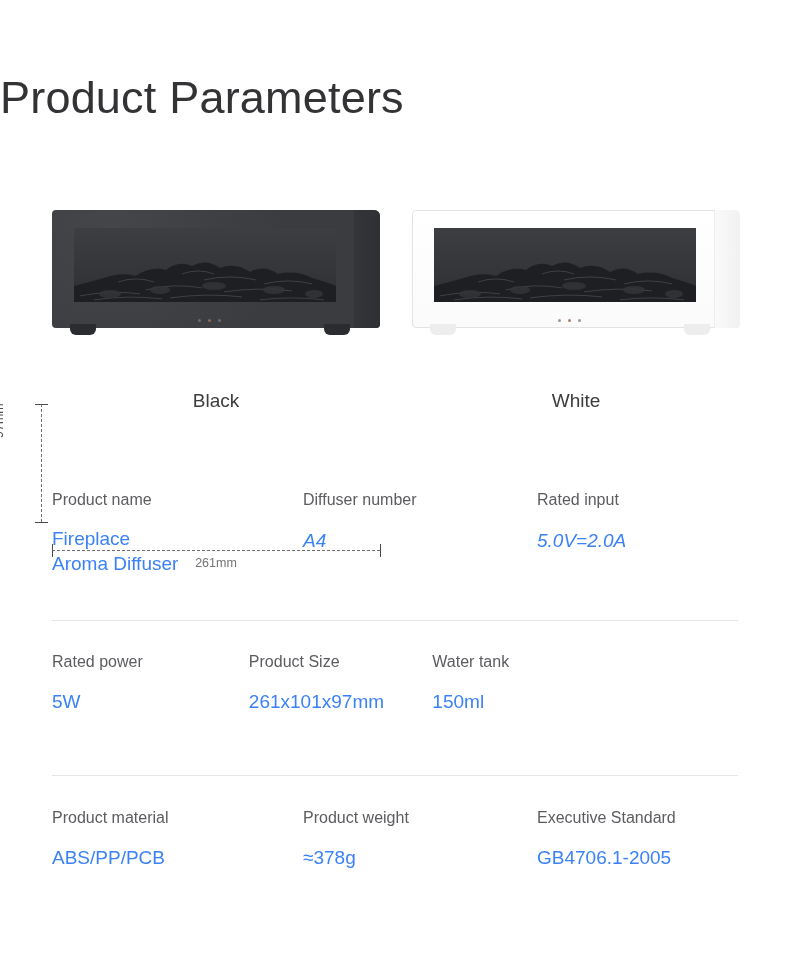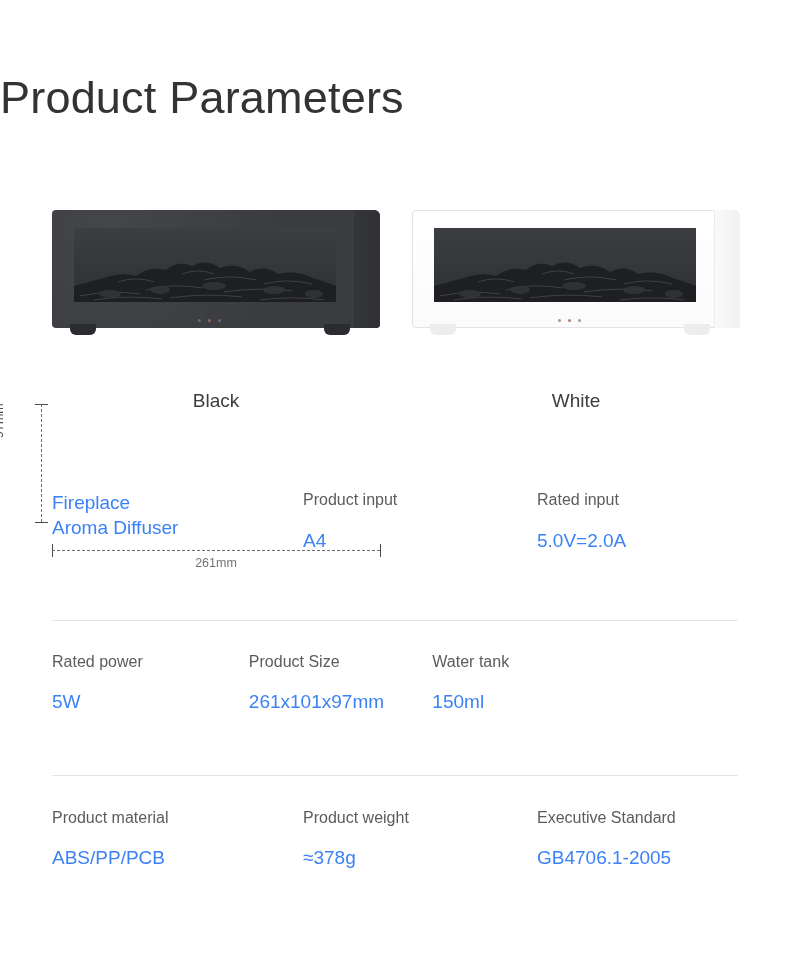--- a/index.html
+++ b/index.html
@@ -148,21 +148,21 @@
   .cell-3 { width: 201px; }
   .spec-label {
     font-size: 16px; color: #5c5c60; font-weight: 400;
     white-space: pre-line; line-height: 1.25;
   }
   .spec-value {
     font-size: 19px; color: #3b82f6; font-weight: 400;
     white-space: pre-line; line-height: 1.32;
   }
   .row-1 .spec-label { margin-bottom: 16px; }
-  .row-1 .cell-2 .spec-value, .row-1 .cell-3 .spec-value { margin-top: 18px; }
+  .row-1 .cell-2 .spec-value, .row-1 .cell-3 .spec-value { margin-top: 18px; font-style: italic; }
   .row-2 .spec-label, .row-3 .spec-label { margin-bottom: 17px; }
   .divider {
     position: absolute; left: 52px; width: 686px; height: 1px;
     background: #e8e4e4;
   }
   .div-1 { top: 130px; }
   .div-2 { top: 285px; }
   .row-2 { position: absolute; top: 162px; left: 0; width: 642px; }
   .row-3 { position: absolute; top: 318px; left: 0; width: 790px; }
 </style>
@@ -264,25 +264,26 @@
     </div>
   </div>
 
   <div class="caption caption-black">Black</div>
   <div class="caption caption-white">White</div>
 
   <div class="specs">
 
     <div class="spec-row row-1">
       <div class="cell cell-1">
+        <div class="spec-label">Product name</div>
         <div class="spec-value">Fireplace
 Aroma Diffuser</div>
       </div>
       <div class="cell cell-2">
-        <div class="spec-label">Product input</div>
+        <div class="spec-label">Diffuser number</div>
         <div class="spec-value">A4</div>
       </div>
       <div class="cell cell-3">
         <div class="spec-label">Rated input</div>
         <div class="spec-value">5.0V=2.0A</div>
       </div>
     </div>
 
     <div class="divider div-1"></div>
 

